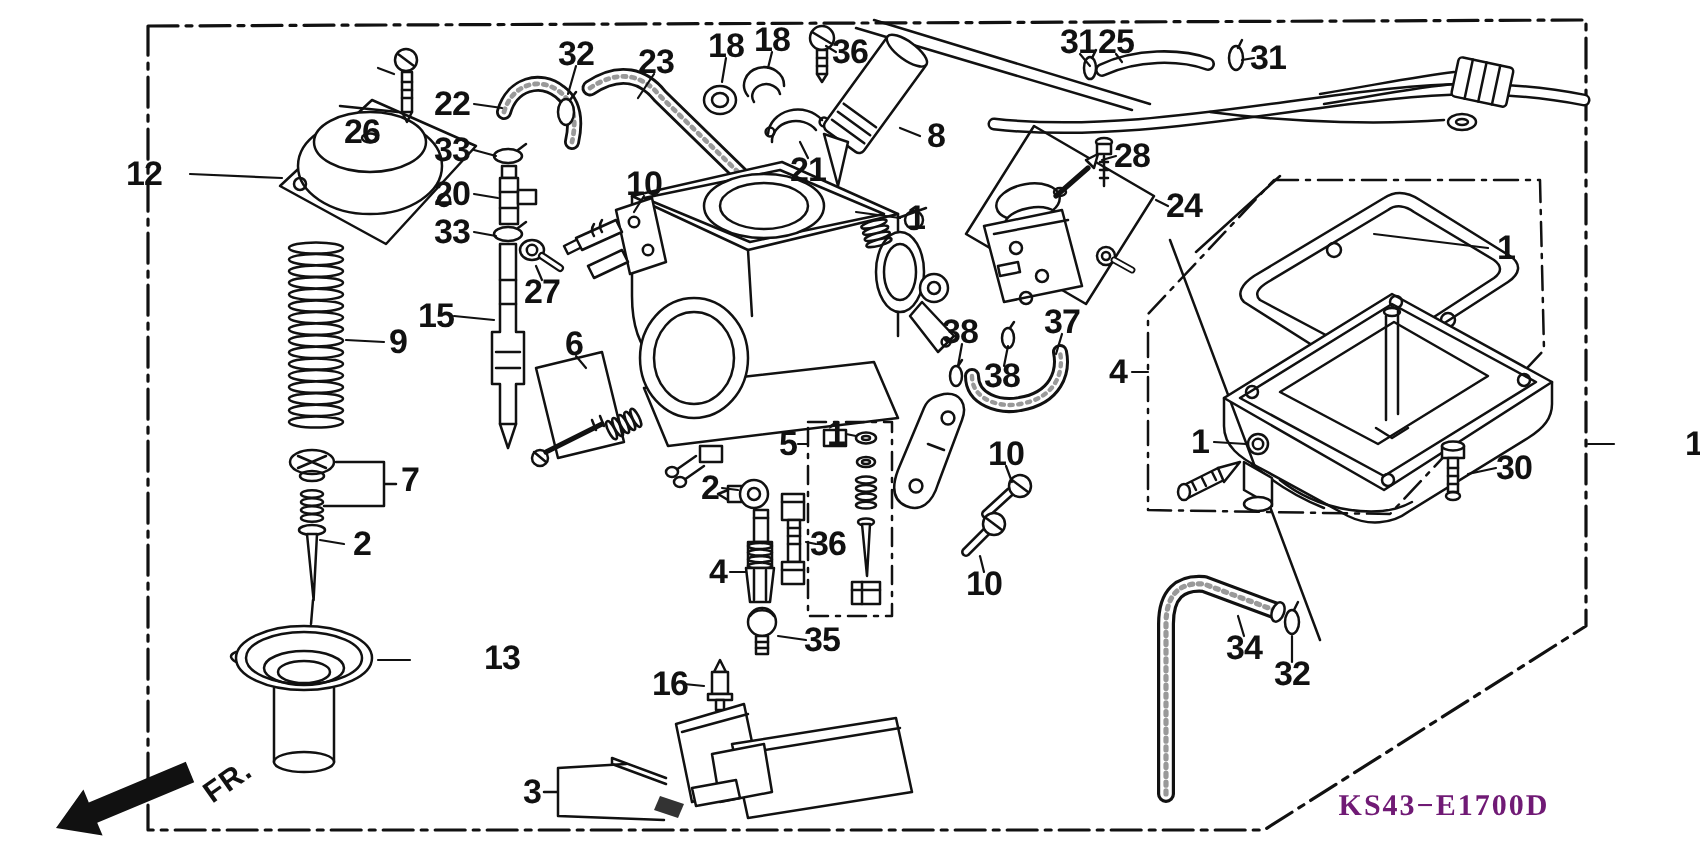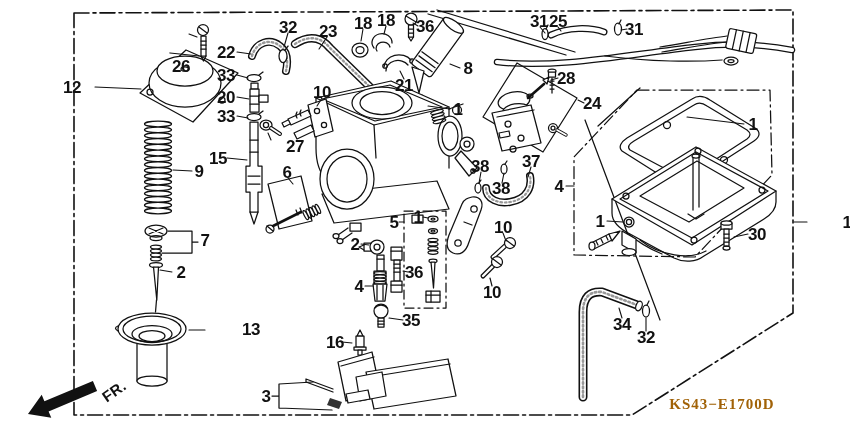--- a/index.html
+++ b/index.html
@@ -3,21 +3,21 @@
 <meta charset="utf-8">
 <style>
   html,body{margin:0;padding:0;background:#fff;}
   .stage{position:relative;width:850px;height:432px;background:#ffffff;overflow:hidden;
          font-family:"Liberation Sans", sans-serif;}
   .stage svg{position:absolute;left:0;top:0;}
   .callout-layer{position:absolute;left:0;top:0;width:850px;height:432px;pointer-events:none;}
   .callout{position:absolute;transform:translate(-50%,-50%);font-weight:bold;font-size:17px;
            line-height:1;color:#111;letter-spacing:-0.5px;white-space:nowrap;}
   .code{position:absolute;left:722px;top:404px;transform:translate(-50%,-50%);
-        font-family:"Liberation Serif", serif;font-weight:bold;font-size:15px;color:#a16207;
+        font-family:"Liberation Serif", serif;font-weight:bold;font-size:15px;color:#701a75;
         letter-spacing:1px;white-space:nowrap;}
   .fr{position:absolute;left:114px;top:391px;transform:translate(-50%,-50%) rotate(-35deg);
       font-weight:bold;font-size:15px;color:#111;letter-spacing:0.5px;}
 </style>
 </head>
 <body>
 
 <div class="stage">
 
 <svg width="850" height="432" viewBox="0 0 850 432">
@@ -439,21 +439,21 @@
 </svg>
 
 <div class="callout-layer">
       <div class="callout" style="left: 72px; top: 87px;">12</div>
       <div class="callout" style="left: 181px; top: 33px; margin-top: 33px;">26</div>
       <div class="callout" style="left: 226px; top: 52px;">22</div>
       <div class="callout" style="left: 226px; top: 75px;">33</div>
       <div class="callout" style="left: 226px; top: 97px;">20</div>
       <div class="callout" style="left: 226px; top: 116px;">33</div>
       <div class="callout" style="left: 218px; top: 158px;">15</div>
-      <div class="callout" style="left: 271px; top: 146px; margin-left: 24px;">27</div>
+      <div class="callout" style="left: 271px; top: 146px;">27</div>
       <div class="callout" style="left: 199px; top: 171px;">9</div>
       <div class="callout" style="left: 287px; top: 172px;">6</div>
       <div class="callout" style="left: 205px; top: 240px;">7</div>
       <div class="callout" style="left: 181px; top: 272px;">2</div>
       <div class="callout" style="left: 216px; top: 329px; margin-left: 35px;">13</div>
       <div class="callout" style="left: 288px; top: 27px;">32</div>
       <div class="callout" style="left: 328px; top: 31px;">23</div>
       <div class="callout" style="left: 363px; top: 23px;">18</div>
       <div class="callout" style="left: 386px; top: 20px;">18</div>
       <div class="callout" style="left: 425px; top: 26px;">36</div>

